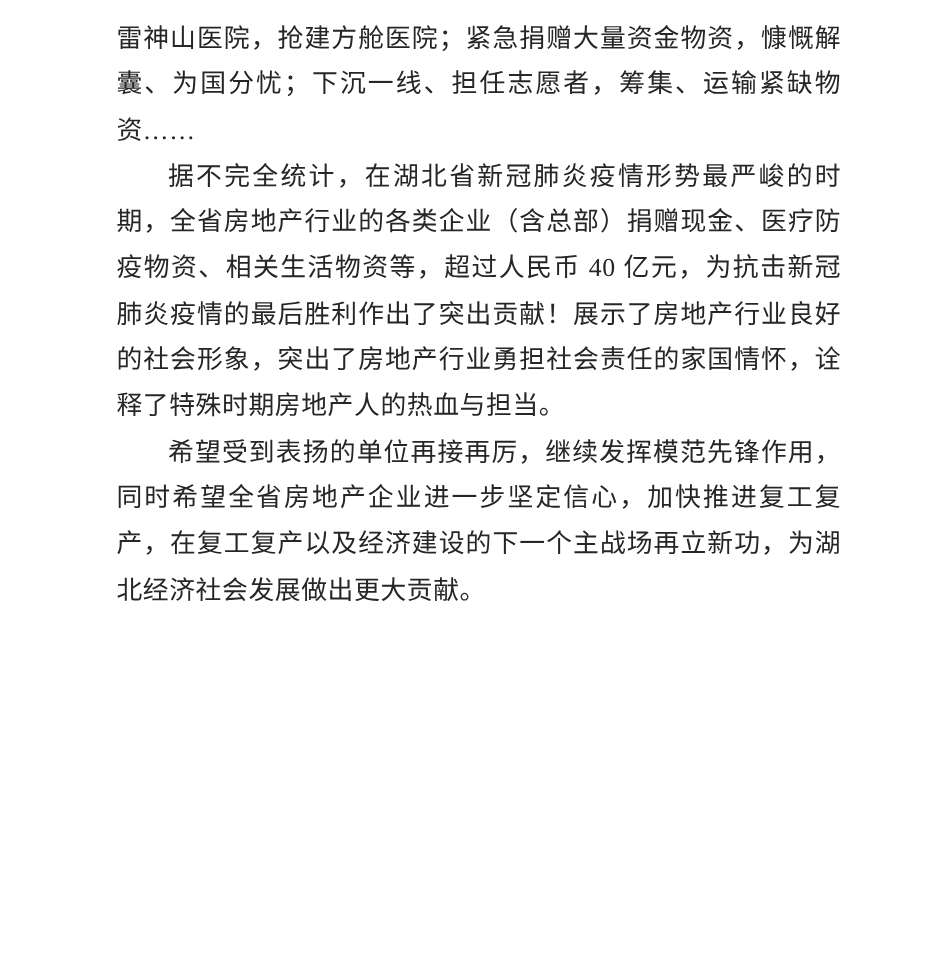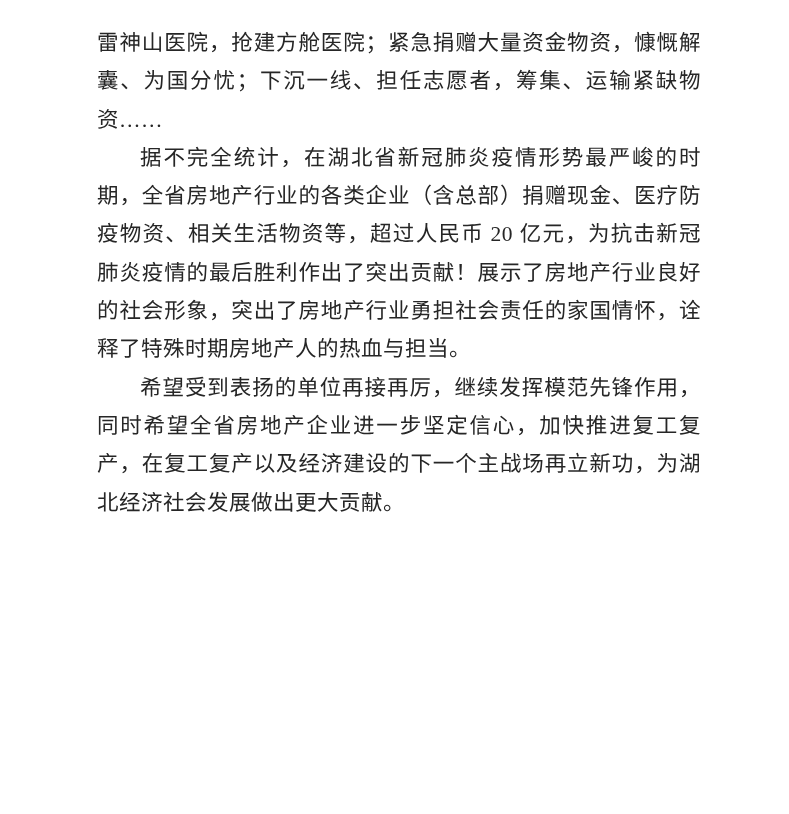--- a/index.html
+++ b/index.html
@@ -7,21 +7,21 @@
     padding: 0;
     background: #ffffff;
   }
   .page {
     position: relative;
     width: 789px;
     height: 814px;
     background: #ffffff;
     overflow: hidden;
     box-sizing: border-box;
-    padding: 24px 88px 0 97px;
+    padding: 13px 88px 0 97px;
   }
   .doc-body {
     font-family: "Liberation Serif", "DejaVu Serif", serif;
     font-size: 21.5px;
     line-height: 38.3px;
     color: #262626;
     letter-spacing: 0.5px;
     text-align: justify;
   }
   .doc-body p {
@@ -31,16 +31,16 @@
   .doc-body p.indent {
     text-indent: 2em;
   }
 </style>
 </head>
 <body>
 
 <div class="page" lang="zh-CN">
   <div class="doc-body">
     <p>雷神山医院，抢建方舱医院；紧急捐赠大量资金物资，慷慨解囊、为国分忧；下沉一线、担任志愿者，筹集、运输紧缺物资……</p>
-    <p class="indent">据不完全统计，在湖北省新冠肺炎疫情形势最严峻的时期，全省房地产行业的各类企业（含总部）捐赠现金、医疗防疫物资、相关生活物资等，超过人民币 20 亿元，为抗击新冠肺炎疫情的最后胜利作出了突出贡献！展示了房地产行业良好的社会形象，突出了房地产行业勇担社会责任的家国情怀，诠释了特殊时期房地产人的热血与担当。</p>
+    <p class="indent">据不完全统计，在湖北省新冠肺炎疫情形势最严峻的时期，全省房地产行业的各类企业（含总部）捐赠现金、医疗防疫物资、相关生活物资等，超过人民币 40 亿元，为抗击新冠肺炎疫情的最后胜利作出了突出贡献！展示了房地产行业良好的社会形象，突出了房地产行业勇担社会责任的家国情怀，诠释了特殊时期房地产人的热血与担当。</p>
     <p class="indent">希望受到表扬的单位再接再厉，继续发挥模范先锋作用，同时希望全省房地产企业进一步坚定信心，加快推进复工复产，在复工复产以及经济建设的下一个主战场再立新功，为湖北经济社会发展做出更大贡献。</p>
   </div>
 </div>
 
 </body></html>

